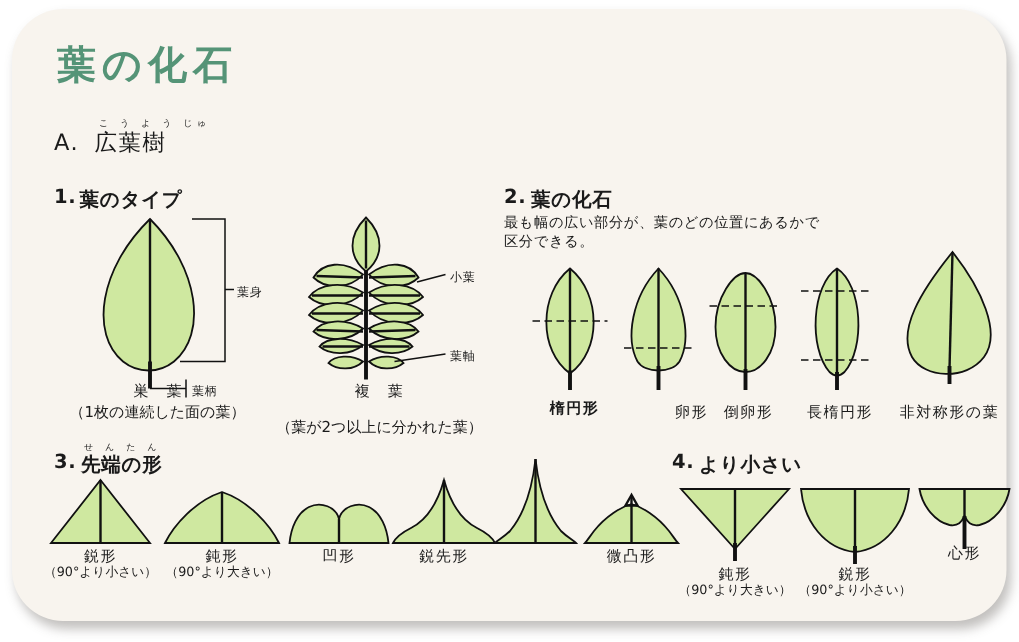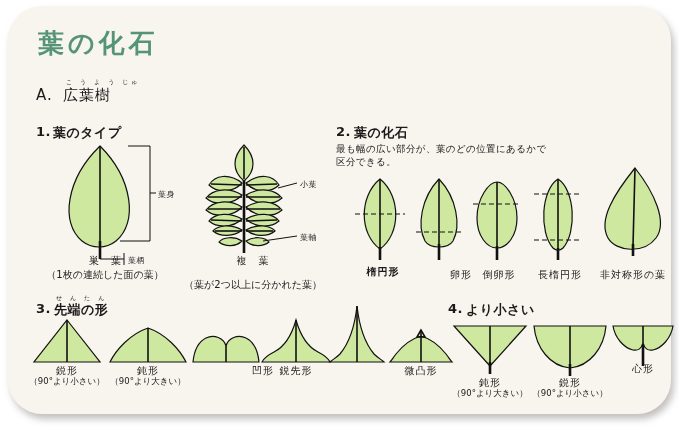--- a/index.html
+++ b/index.html
@@ -164,21 +164,21 @@
     <path class="leaf" d="M44 4 C62 10, 76 26, 82 38 L6 38 C12 26, 26 10, 44 4 Z"></path>
     <path class="vein" d="M44 4 L44 38"></path>
   </svg>
   <div class="t cap" style="left:96px;top:358px;width:88px;">鈍形</div>
   <div class="t small centerC" style="left:92px;top:370px;width:96px;">（90°より大きい）</div>
 
   <svg style="left:182px;top:326px;" width="72" height="34">
     <path class="leaf" d="M36 14 C34 6, 24 2, 16 6 C8 10, 4 20, 3 30 L69 30 C68 20, 64 10, 56 6 C48 2, 38 6, 36 14 Z"></path>
     <path class="vein" d="M36 14 L36 30" stroke-width="1.4"></path>
   </svg>
-  <div class="t cap" style="left:194px;top:358px;width:72px;text-align:right;">凹形</div>
+  <div class="t cap" style="left:182px;top:358px;width:72px;">凹形</div>
 
   <svg style="left:250px;top:312px;" width="76" height="48">
     <path class="leaf" d="M38 2 C42 16, 48 28, 60 34 C66 37, 70 40, 72 44 L4 44 C6 40, 10 37, 16 34 C28 28, 34 16, 38 2 Z"></path>
     <path class="vein" d="M38 2 L38 44" stroke-width="2"></path>
   </svg>
   <div class="t cap" style="left:248px;top:358px;width:80px;">鋭先形</div>
 
   <svg style="left:318px;top:300px;" width="62" height="60">
     <path class="leaf" d="M31 0 C33 18, 38 36, 48 48 C52 52, 56 54, 58 56 L4 56 C6 54, 10 52, 14 48 C24 36, 29 18, 31 0 Z"></path>
     <path class="vein" d="M31 0 L31 56" stroke-width="1.6"></path>

